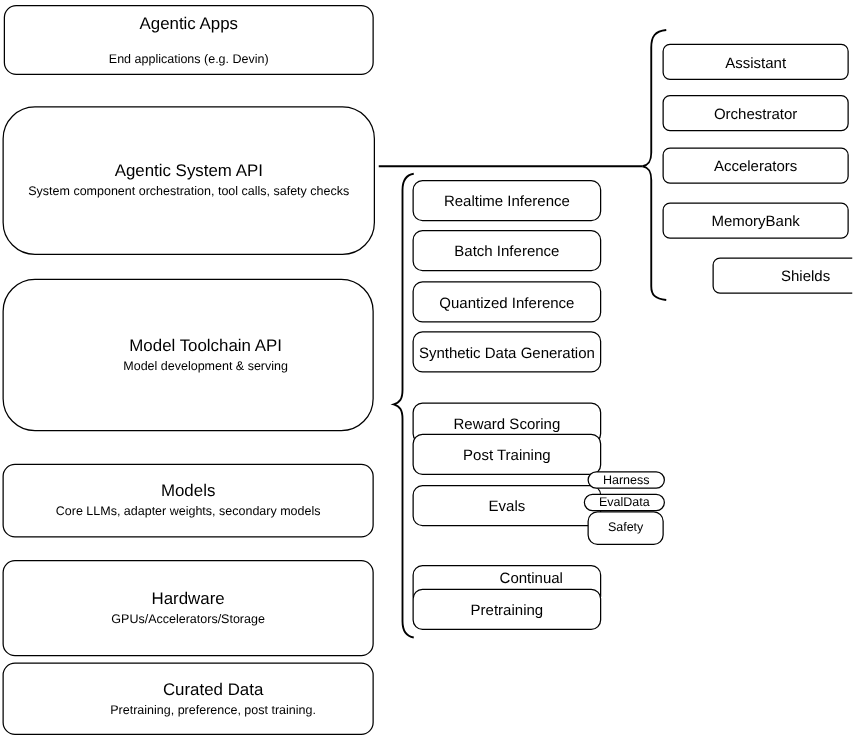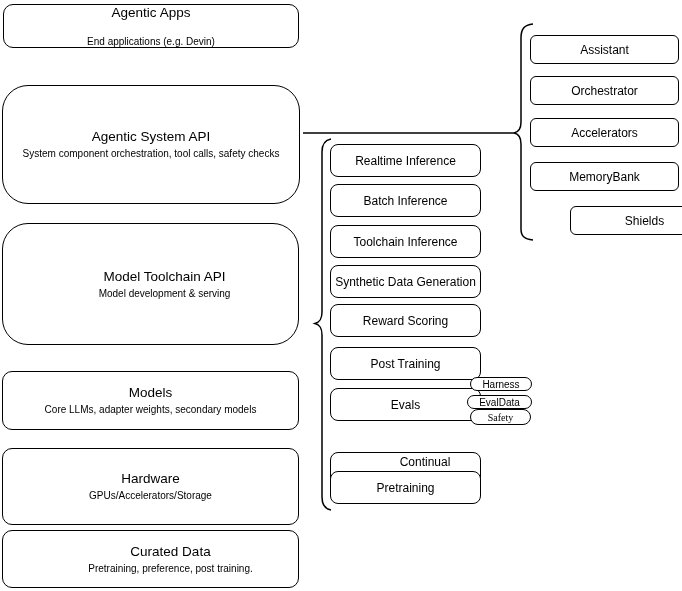--- a/index.html
+++ b/index.html
@@ -26,31 +26,31 @@
     display: flex;
     flex-direction: column;
     align-items: center;
     justify-content: center;
     text-align: center;
   }
   .btitle { font-size: 13.5px; line-height: 16px; }
   .bsub   { font-size: 10px; line-height: 12px; margin-top: 3px; }
 
   
-  #lb-apps      { left: 3px;  top: 4px;   width: 296px; height: 44px;  border-radius: 10px; gap: 12px; }
+  #lb-apps      { left: 3px;  top: 4px;   width: 296px; height: 56px;  border-radius: 10px; gap: 12px; }
   #lb-system    { left: 2px;  top: 85px;  width: 298px; height: 119px; border-radius: 26px; }
   #lb-toolchain { left: 2px;  top: 223px; width: 297px; height: 122px; border-radius: 26px; padding-left: 28px; }
   #lb-models    { left: 2px;  top: 371px; width: 297px; height: 59px;  border-radius: 10px; }
   #lb-hardware  { left: 2px;  top: 448px; width: 297px; height: 77px;  border-radius: 10px; }
   #lb-data      { left: 2px;  top: 530px; width: 297px; height: 58px;  border-radius: 10px; padding-left: 40px; }
 
   
   .mbox { left: 330px; width: 151px; height: 33px; border-radius: 8px; font-size: 12px; }
   #m0 { top: 144px; } #m1 { top: 184px; } #m2 { top: 225px; }
-  #m3 { top: 265px; } #m4 { top: 304px; } #m5 { top: 347px; }
+  #m3 { top: 265px; } #m4 { top: 322px; } #m5 { top: 347px; }
   #m6 { top: 388px; } #m7 { top: 452px; padding-left: 39px; } #m8 { top: 471px; }
 
   
   .rbox { left: 530px; width: 149px; height: 29px; border-radius: 6px; font-size: 12px; }
   #r0 { top: 35px; } #r1 { top: 76px; } #r2 { top: 118px; }
   #r3 { top: 162px; } #r4 { top: 206px; margin-left: 40px; }
 
   
   .pill {
     position: absolute;
@@ -59,21 +59,21 @@
     background: #ffffff;
     border-radius: 8px;
     display: flex;
     align-items: center;
     justify-content: center;
     font-size: 10px;
     z-index: 5;
   }
   #pill-harness  { left: 470px; top: 377px; width: 62px; height: 14px; }
   #pill-evaldata { left: 467px; top: 395px; width: 65px; height: 14px; }
-  #pill-safety   { left: 470px; top: 409px; width: 61px; height: 16px; font-family: Liberation Serif, serif; }
+  #pill-safety   { left: 470px; top: 409px; width: 61px; height: 27px; }
 </style>
 </head>
 <body>
 
 <div id="canvas">
 
   <svg id="connectors" viewBox="0 0 682 591">
     <path d="M303,133 L514,133" stroke="#000000" stroke-width="1.5" fill="none"></path>
     <path d="M533,24 C524,25 521,29 521,38 L521,122 C521,129 519,132 514,133 C519,134 521,137 521,144 L521,229 C521,236 524,239 533,240" stroke="#000000" stroke-width="1.5" fill="none"></path>
     <path d="M331,139 C325,140 322,144 322,152 L322,312 C322,319 320,322 315,323.5 C320,325 322,328 322,335 L322,497 C322,505 325,509 331,510" stroke="#000000" stroke-width="1.5" fill="none"></path>
@@ -109,21 +109,21 @@
     <div class="bsub">Pretraining, preference, post training.</div>
   </div>
 
   <div class="box mbox" id="m0">
     <span>Realtime Inference</span>
   </div>
   <div class="box mbox" id="m1">
     <span>Batch Inference</span>
   </div>
   <div class="box mbox" id="m2">
-    <span>Toolchain Inference</span>
+    <span>Quantized Inference</span>
   </div>
   <div class="box mbox" id="m3">
     <span>Synthetic Data Generation</span>
   </div>
   <div class="box mbox" id="m4">
     <span>Reward Scoring</span>
   </div>
   <div class="box mbox" id="m5">
     <span>Post Training</span>
   </div>

